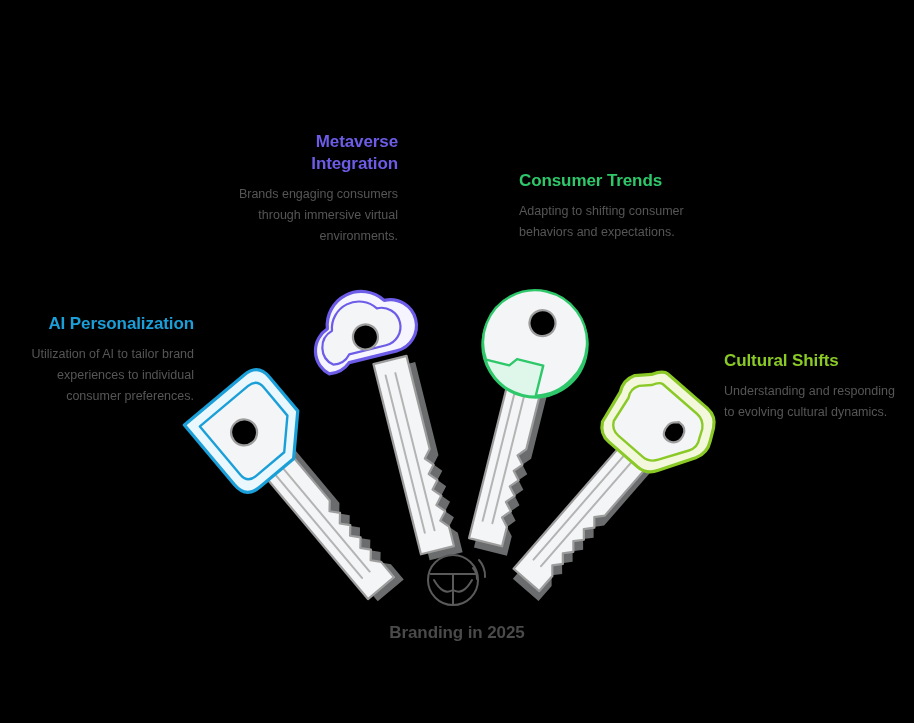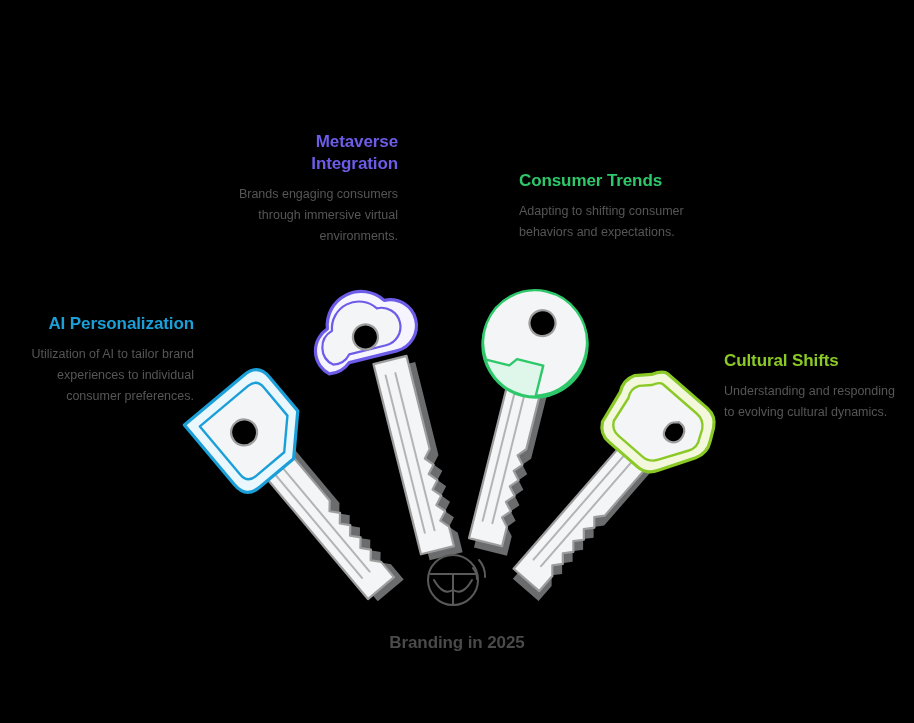--- a/index.html
+++ b/index.html
@@ -80,21 +80,20 @@
   .footer-label {
     position: absolute;
     left: 0;
     top: 623px;
     width: 914px;
     text-align: center;
     font-size: 17px;
     font-weight: 700;
     color: #4a4a4a;
     letter-spacing: -0.1px;
-    margin-top: 10px;
   }
 
   
   #keys {
     position: absolute;
     left: 0; top: 0;
     width: 914px;
     height: 723px;
   }
 </style>

